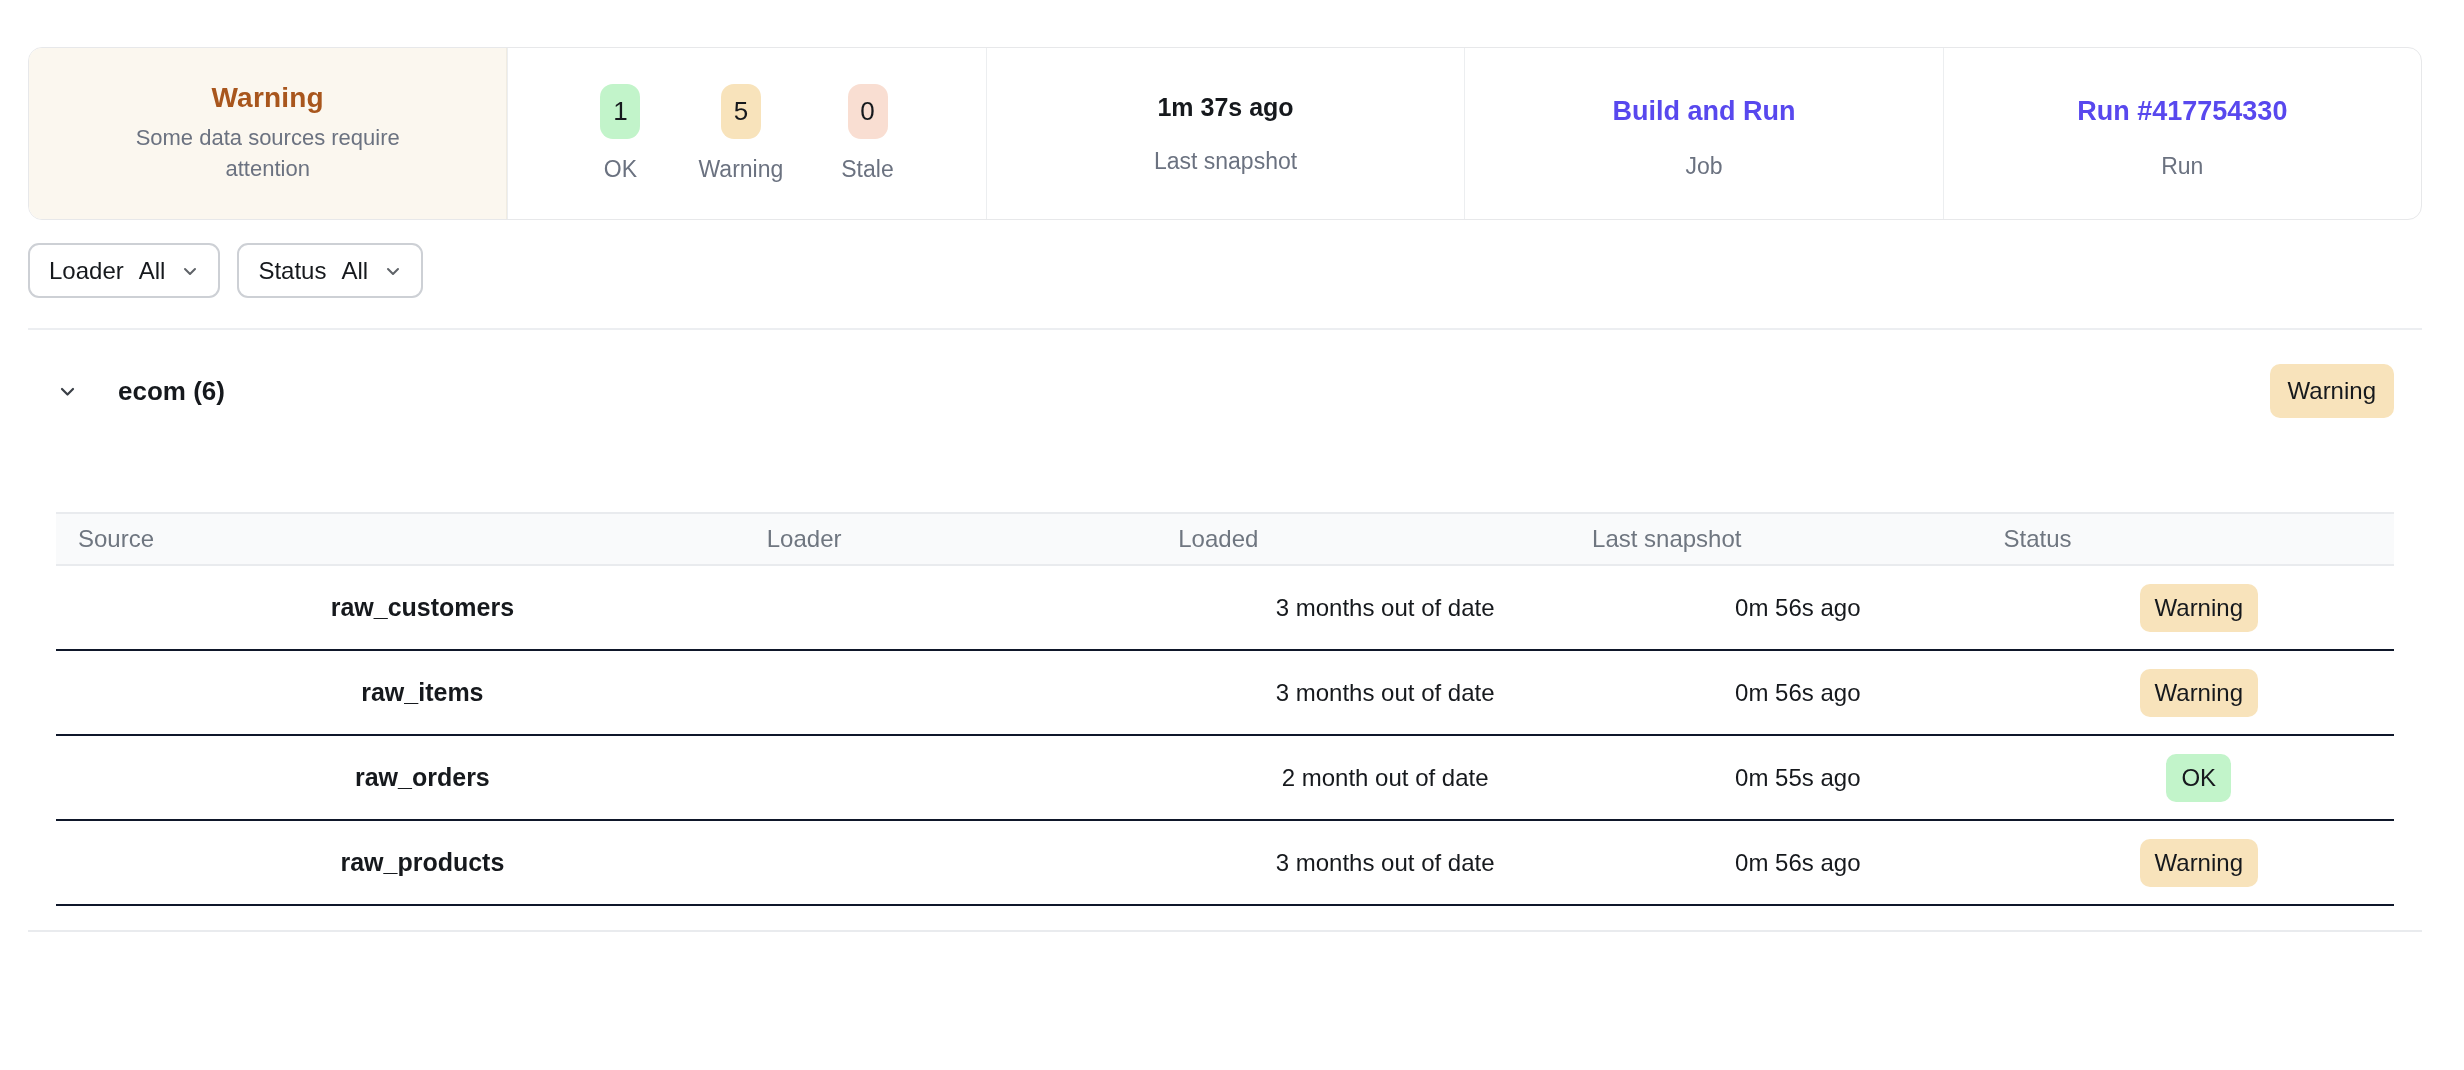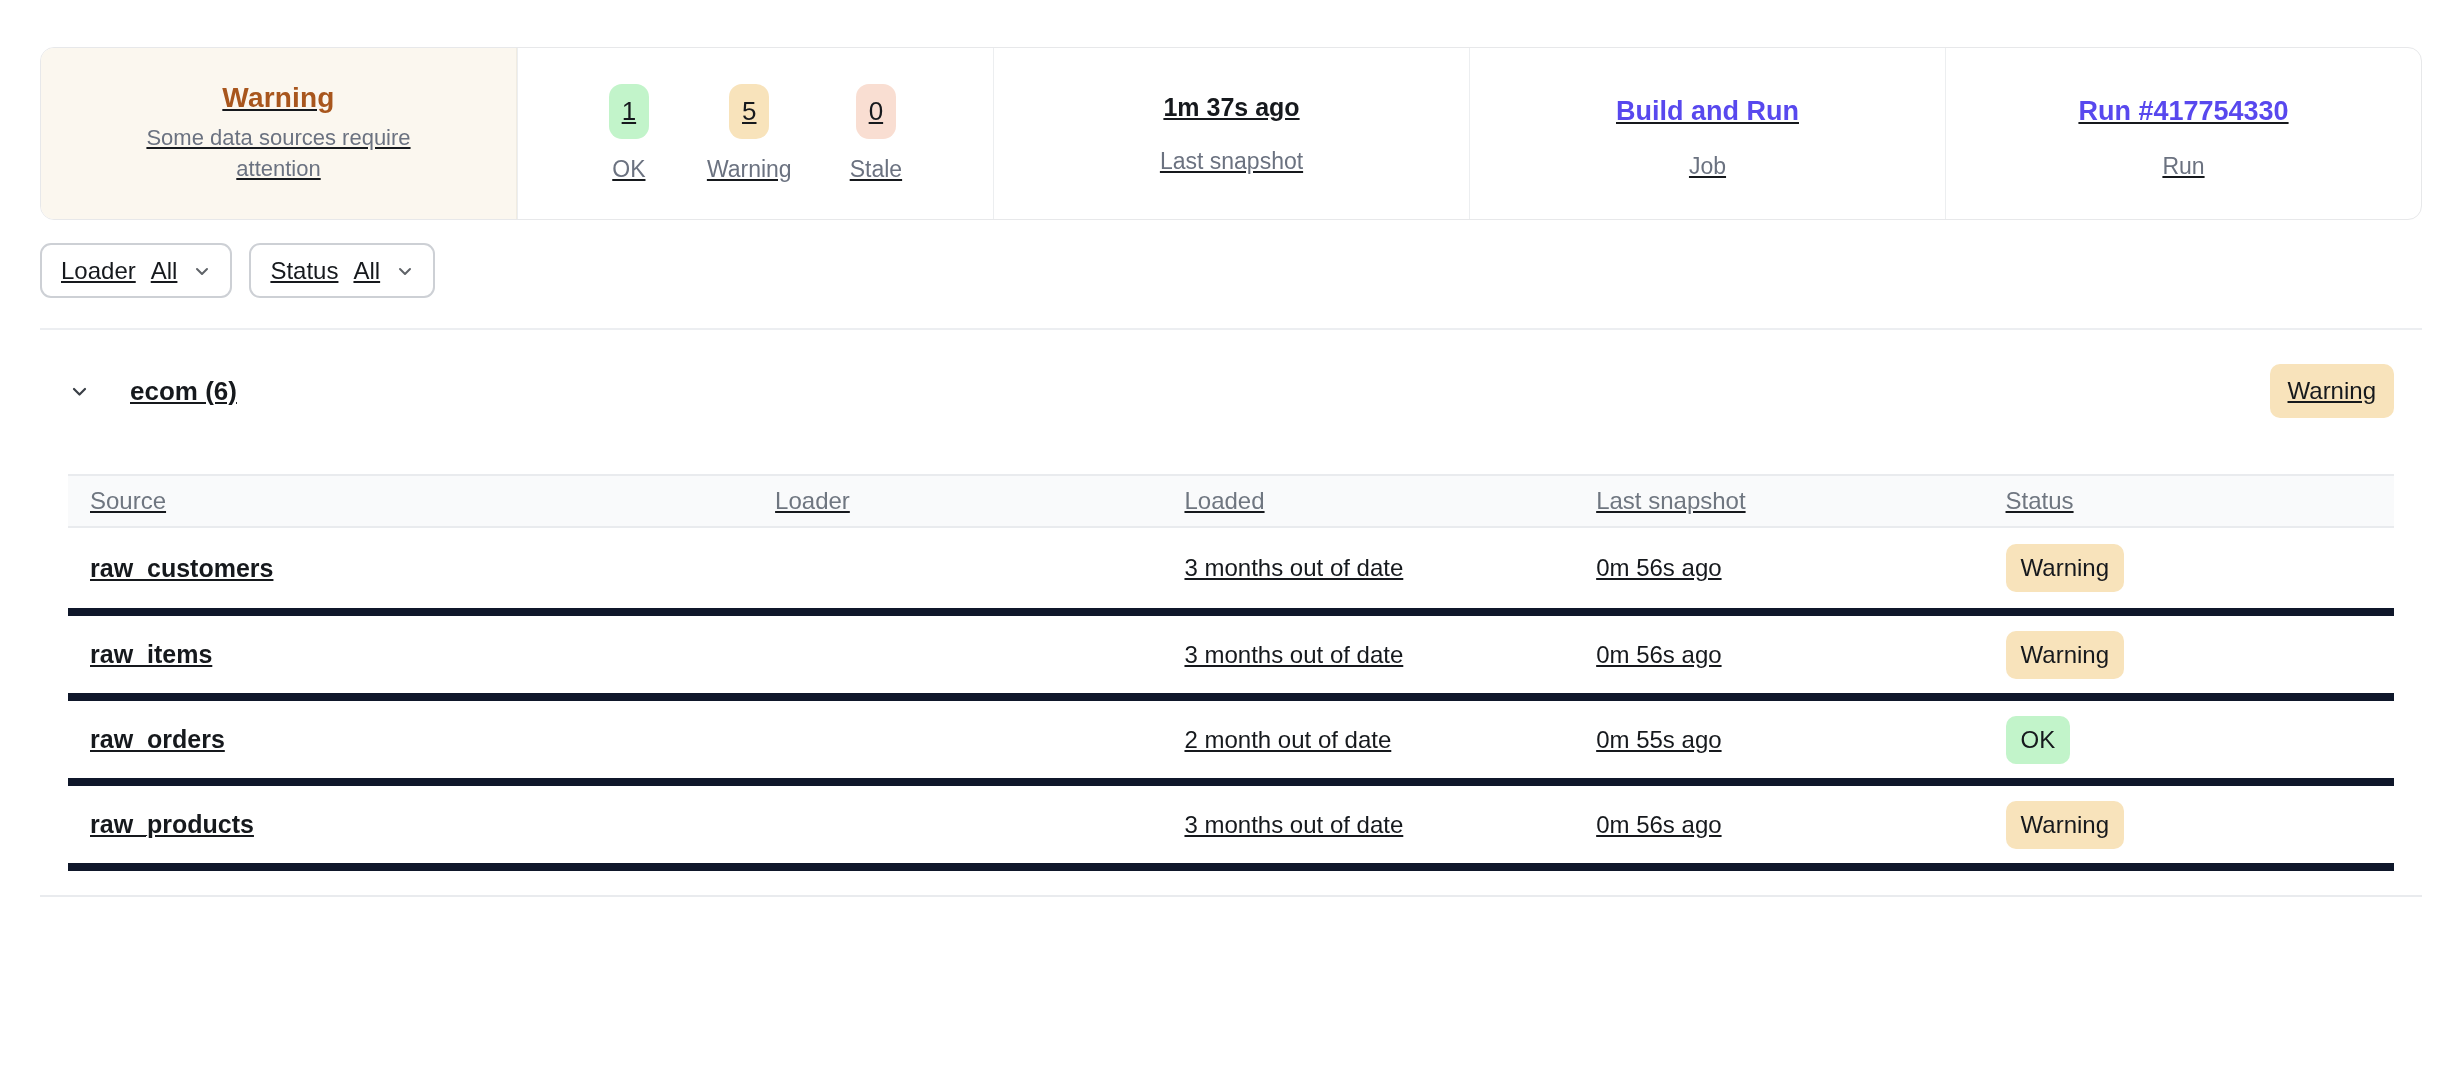--- a/index.html
+++ b/index.html
@@ -2,21 +2,21 @@
 <html><head>
 <meta charset="utf-8">
 <style>
   * { box-sizing: border-box; margin: 0; padding: 0; }
   html, body { width: 2464px; height: 1070px; overflow: hidden; }
   body {
     font-family: "Liberation Sans", "DejaVu Sans", sans-serif;
     background: #ffffff;
     color: #16191d;
   }
-  .page { padding: 47px 42px 0 40px; text-decoration: underline; }
+  .page { padding: 47px 42px 0 28px; }
 
   
   .summary-bar {
     display: flex;
     height: 173px;
     border: 1px solid #e7e8ea;
     border-radius: 14px;
     overflow: hidden;
     background: #ffffff;
   }
@@ -76,35 +76,35 @@
   .badge {
     display: inline-block; border-radius: 10px;
     font-size: 24px; font-weight: 500; color: #16191d;
   }
   .badge-lg { padding: 13px 18px; }
   .badge-sm { padding: 10px 15px; }
   .badge-warn { background: #f8e3bb; }
   .badge-ok { background: #c2f4ca; }
 
   
-  .src-table { margin-top: 56px; width: 100%; border-collapse: collapse; }
+  .src-table { margin-top: 94px; width: 100%; border-collapse: collapse; }
   .src-table thead th {
     background: #f9fafb;
     border-top: 2px solid #e9ebee;
     border-bottom: 2px solid #e9ebee;
     height: 52px;
     font-size: 24px; font-weight: 400; color: #6f7680;
     text-align: left;
   }
   .src-table th:first-child, .src-table td:first-child { padding-left: 22px; }
   .src-table tbody td {
     height: 85px;
-    border-bottom: 8px solid #0f172a;
+    border-bottom: 2px solid #0f172a;
     font-size: 24px; color: #16191d;
-    text-align: left;
+    text-align: center;
   }
   .src-table td.cell-source { font-weight: 600; font-size: 25px; }
   .bottom-divider { margin-top: 24px; border-top: 2px solid #e9ebee; }
 </style>
 </head>
 <body>
 
 <div class="page">
 
   <div class="summary-bar">

